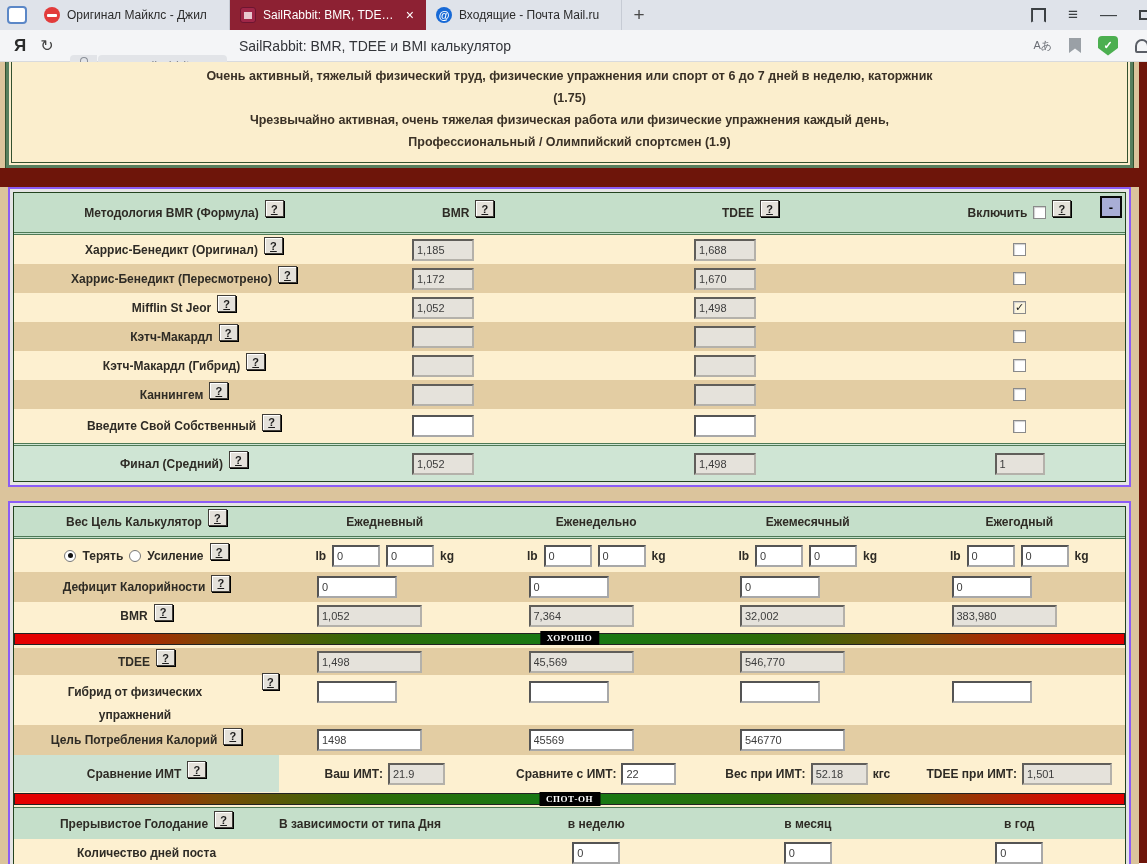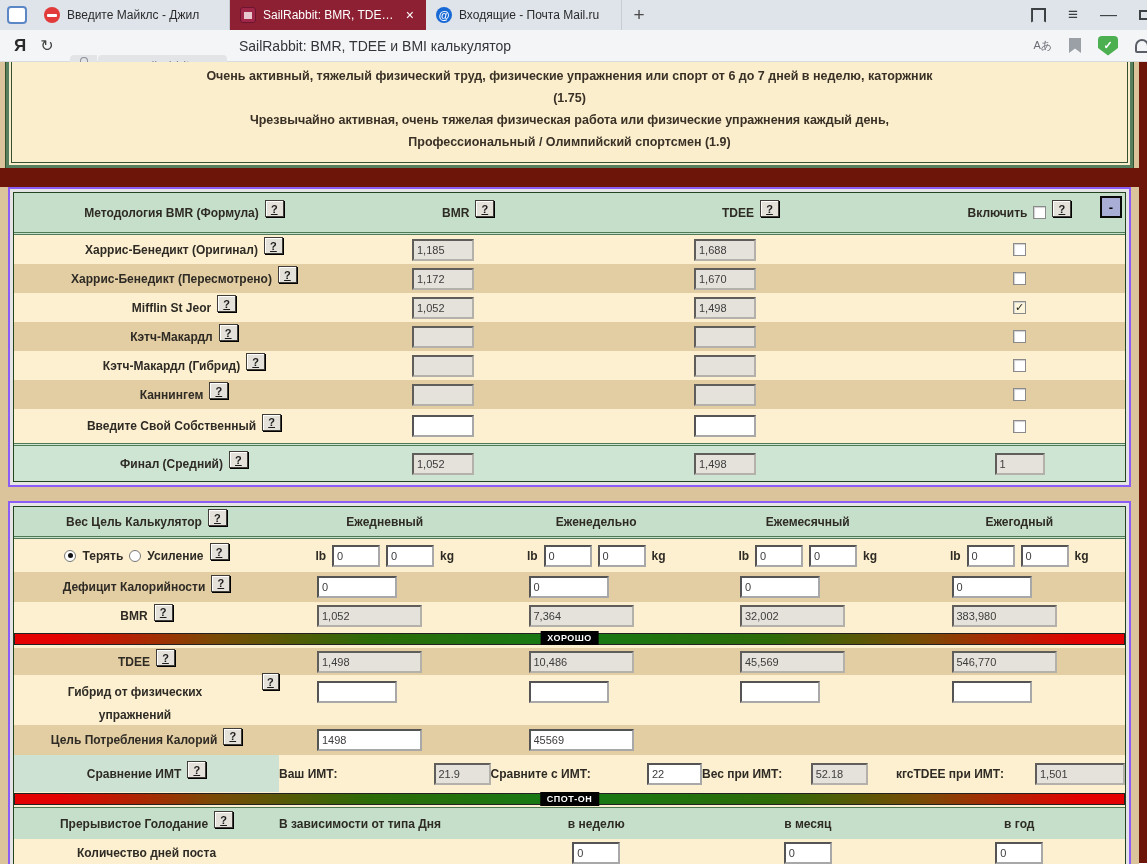--- a/index.html
+++ b/index.html
@@ -77,44 +77,44 @@
   .hdr-bmr { padding-left:88px; } .hdr-tdee { padding-left:88px; }
 
   .cb { width:13px; height:13px; background:#fff; border:1px solid #8a8a8a; box-shadow:inset 1px 1px 1px #cfcfcf; display:inline-flex; align-items:center; justify-content:center; font-size:11px; color:#1c1c1c; }
   .cb.checked { background:#fdf6dd; }
 
   .final-row { background:#cfe5d4; border-top:3px double #4e7a56; height:38px; }
 
   .radio { width:12px; height:12px; border-radius:50%; background:#fff; border:1px solid #777; display:inline-block; position:relative; }
   .radio.selected::after { content:""; position:absolute; inset:2.2px; background:#111; border-radius:50%; }
 
-  .grad-wrap { position:relative; height:18px; background:#fdf0d0; }
+  .grad-wrap { position:relative; height:18px; background:#fdf0d0;font-family:Liberation Serif, serif; }
   .grad { position:absolute; left:0; right:0; top:3px; height:12px; border:1px solid #222;
           background:linear-gradient(90deg,#e40000 0%,#e40000 4%,#7a4a05 18%,#2c6b08 32%,#157a15 50%,#2c6b08 68%,#7a4a05 82%,#e40000 96%,#e40000 100%); }
   .grad-label { position:absolute; left:50%; top:1px; transform:translateX(-50%); background:#000; color:#fff; font-size:9px; font-weight:bold; padding:2px 7px; letter-spacing:.5px; }
 
   .green-cell { background:#cde2d2; height:100%; display:flex; align-items:center; justify-content:center; gap:6px; }
   .bmi-row { background:#fdf0d0; height:37px; }
-  .bmi-pair { display:flex; align-items:center; justify-content:space-between; gap:5px; }
+  .bmi-pair { display:flex; align-items:center; justify-content:center; gap:5px; }
 
   .fast-hdr { background:#c5dfca; height:32px; border-top:1px solid #4e7a56; }
   .fast-row { background:#fdf0d0; height:28px; }
 
   .exer-lbl { text-align:center; line-height:1.9; padding:0 28px; }
 </style>
 </head>
 <body>
 
 <div class="tab-bar">
   <div class="side-btn">
       <span class="chat-ic"></span>
     </div>
   <div class="tab">
     <span class="fav blocked"></span>
-    <span class="t-title">Введите Майклс - Джил</span>
+    <span class="t-title">Оригинал Майклс - Джил</span>
   </div>
   <div class="tab active">
     <span class="fav sail">
         <i></i>
       </span>
     <span class="t-title">SailRabbit: BMR, TDEE и</span>
     <span class="close-x">×</span>
   </div>
   <div class="tab">
     <span class="fav mail">@</span>
@@ -367,21 +367,20 @@
           <div class="grad"></div>
           <span class="grad-label">ХОРОШО</span>
         </div>
 
         <div class="g-row t2 row-even" style="height:27px;">
           <div class="cell-c">
               <span class="lbl">TDEE</span>
               <button class="qbtn">?</button>
             </div>
           <div style="padding-left:38px;"><input class="ro w105" readonly="" value="1,498" style=""></div>
-          <div style="padding-left:38px;"><input class="ro w105" readonly="" value="10,486" style=""></div>
           <div style="padding-left:38px;"><input class="ro w105" readonly="" value="45,569" style=""></div>
           <div style="padding-left:38px;"><input class="ro w105" readonly="" value="546,770" style=""></div>
         </div>
 
         <div class="g-row t2 row-odd" style="height:50px; align-items:flex-start; padding-top:6px;">
           <div class="cell-c" style="align-items:flex-start;">
               <span class="lbl exer-lbl">Гибрид от физических упражнений</span>
               <button class="qbtn">?</button>
             </div>
           <div style="padding-left:38px;"><input class="ed w80" value="" style=""></div>
@@ -390,20 +389,21 @@
           <div style="padding-left:38px;"><input class="ed w80" value="" style=""></div>
         </div>
 
         <div class="g-row t2 row-even" style="height:30px;">
           <div class="cell-c">
               <span class="lbl">Цель Потребления Калорий</span>
               <button class="qbtn">?</button>
             </div>
           <div style="padding-left:38px;"><input class="ed w105" value="1498" style=""></div>
           <div style="padding-left:38px;"><input class="ed w105" value="45569" style=""></div>
+          <div style="padding-left:38px;"><input class="ed w105" value="546770" style=""></div>
         </div>
 
         <div class="g-row t2 bmi-row">
           <div class="green-cell">
               <span class="lbl">Сравнение ИМТ</span>
               <button class="qbtn">?</button>
             </div>
           <div class="bmi-pair">
               <span class="lbl">Ваш ИМТ:</span>
               <input class="ro w65" readonly="" value="21.9" style="">

